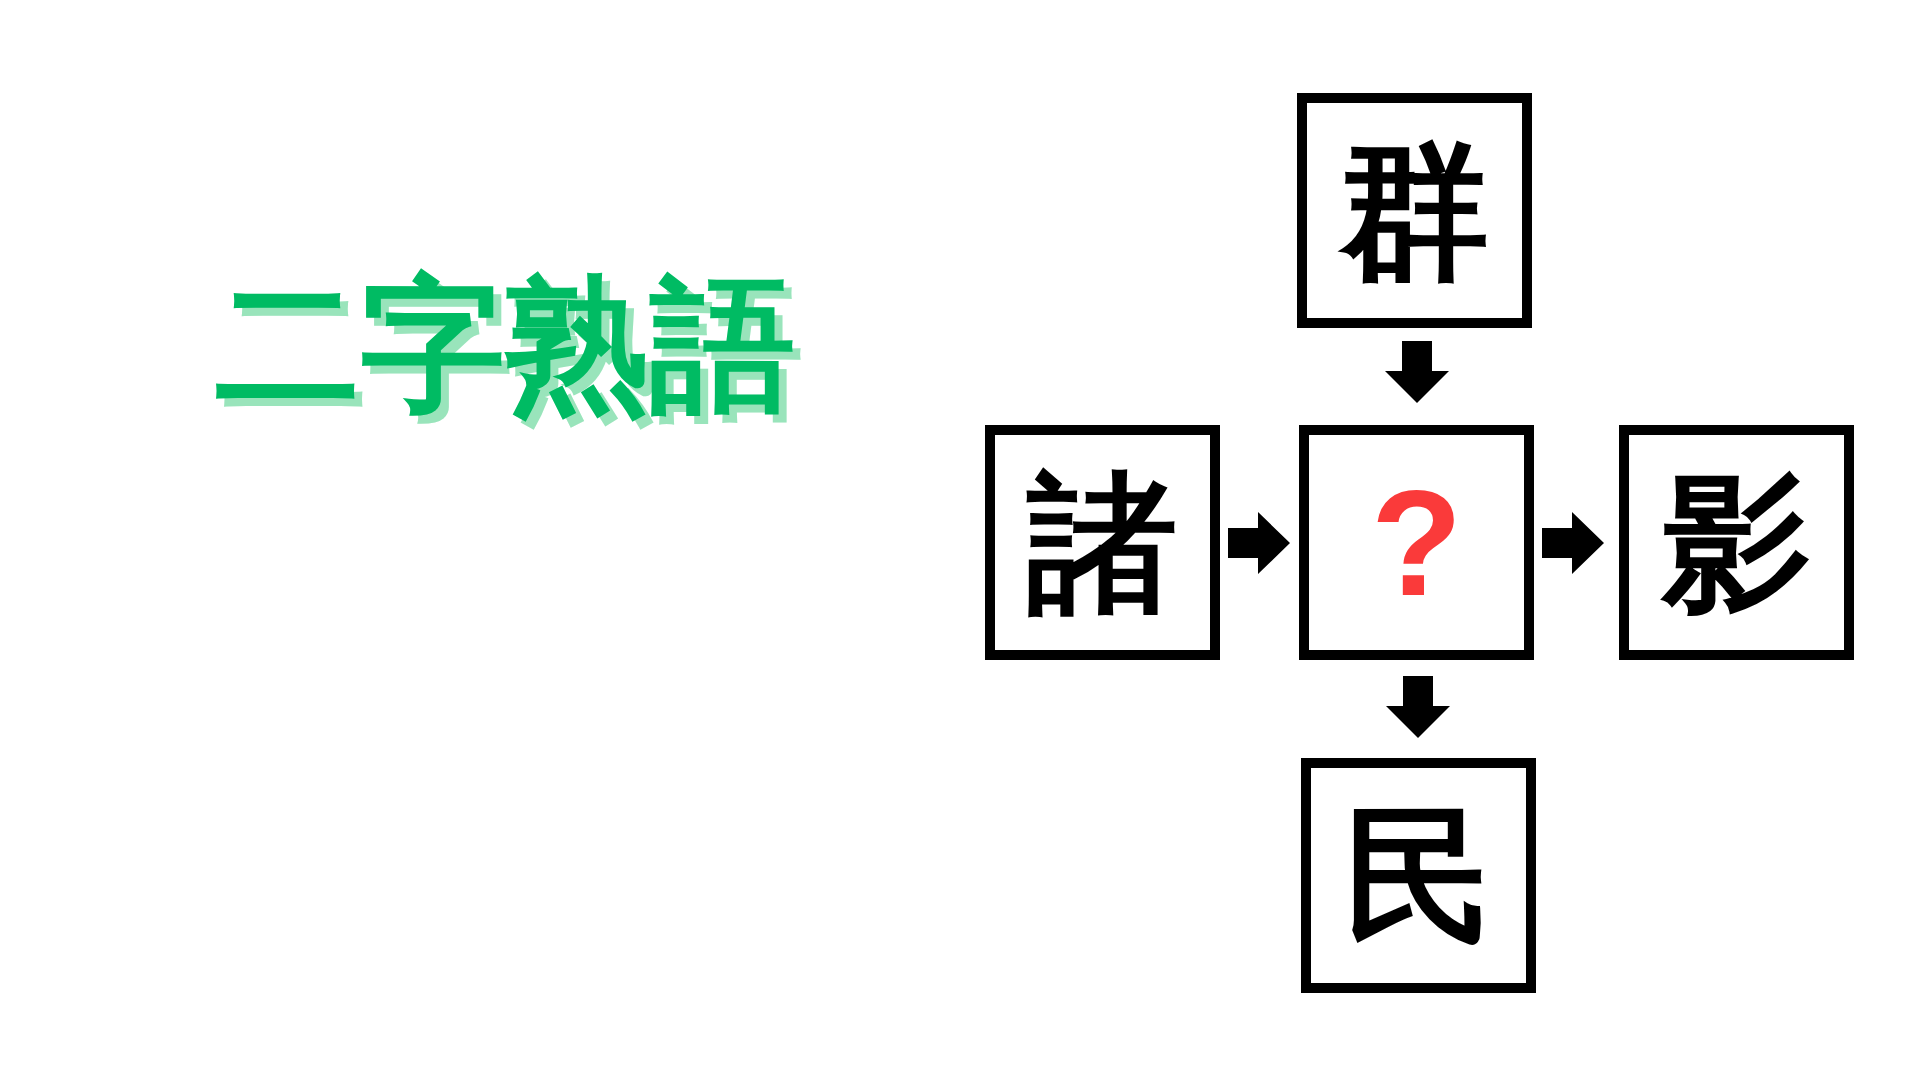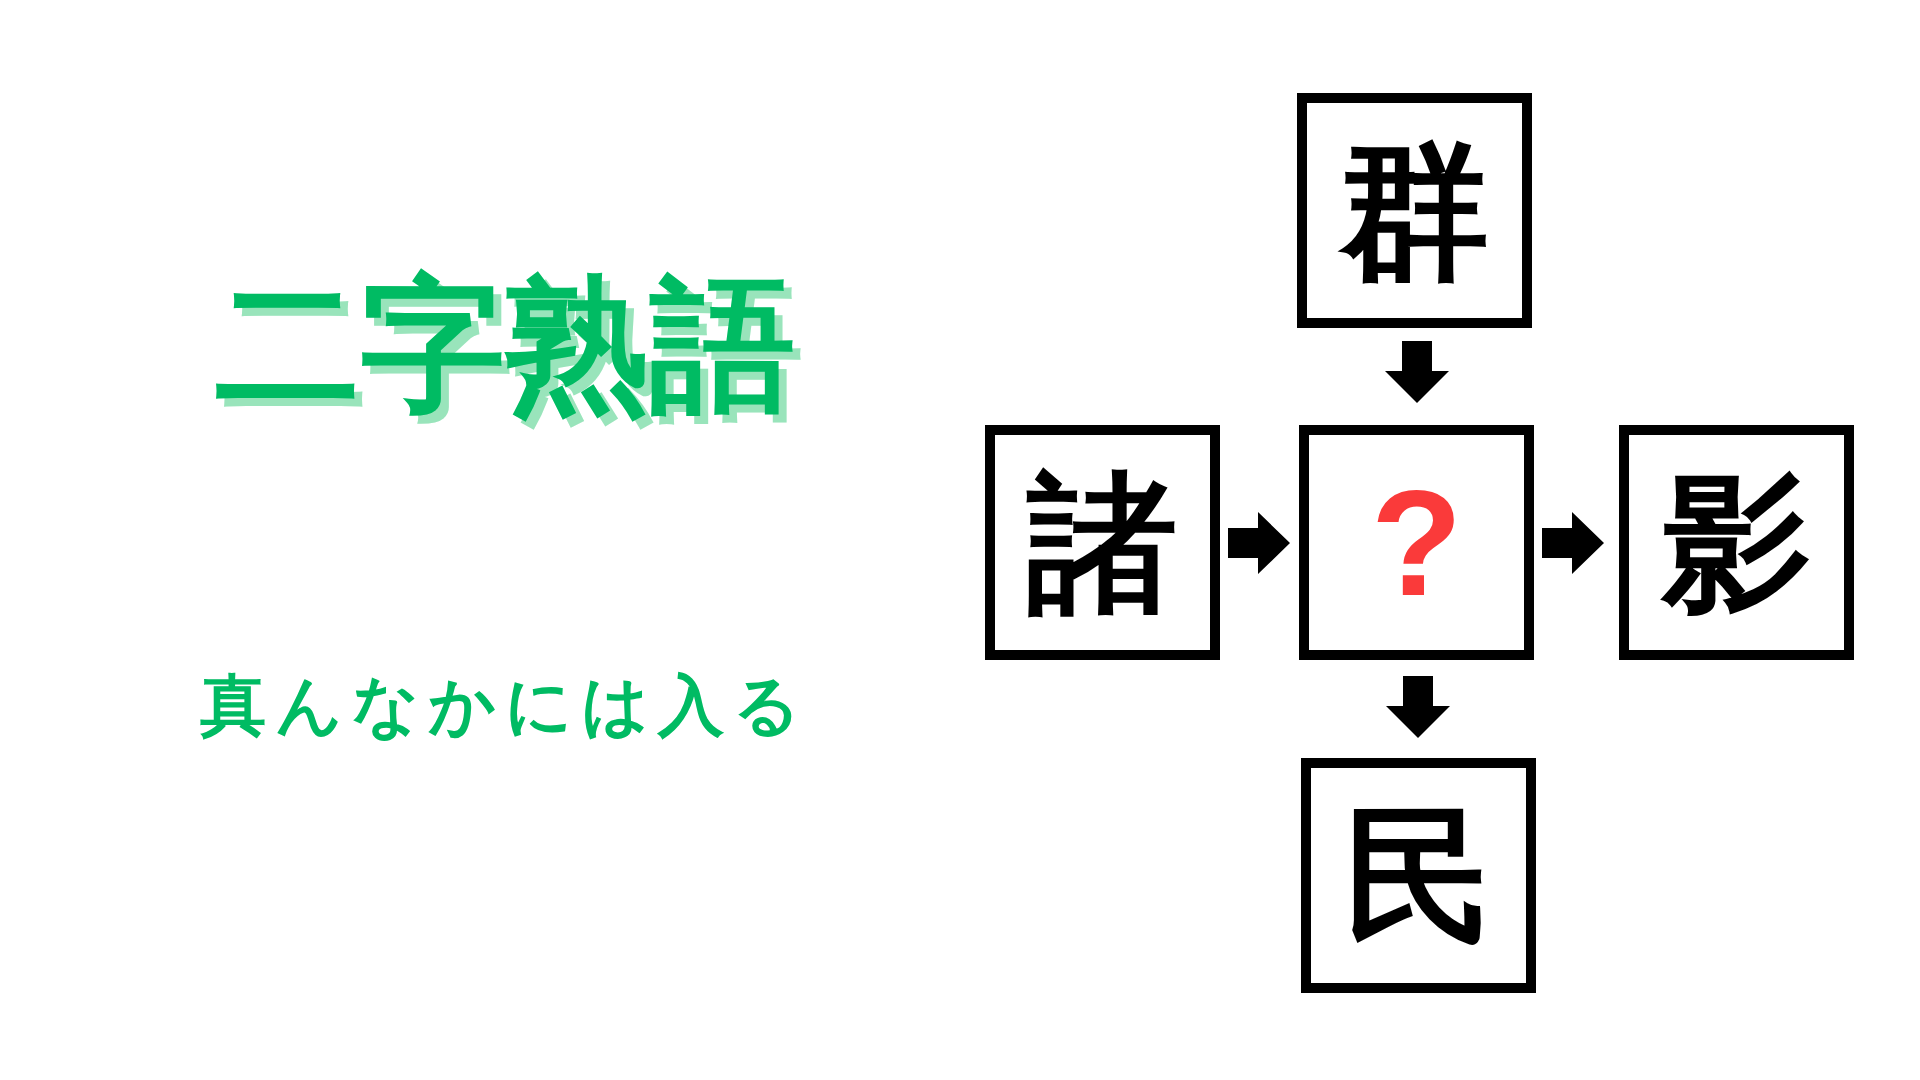--- a/index.html
+++ b/index.html
@@ -59,21 +59,20 @@
 </head>
 <body>
 
 <div class="canvas">
 
   <div class="title">
     <div>二字熟語</div>
   </div>
 
   <div class="subtitle">
-    <div>真んなかには入る</div>
   </div>
 
   <div>
 
     <div class="cell box-top">
       <span class="glyph">群</span>
     </div>
 
     <svg class="arrow arrow-down-top" width="64" height="62" viewBox="0 0 64 62">
       <polygon points="17,0 47,0 47,30 64,30 32,62 0,30 17,30" fill="currentColor"></polygon>

